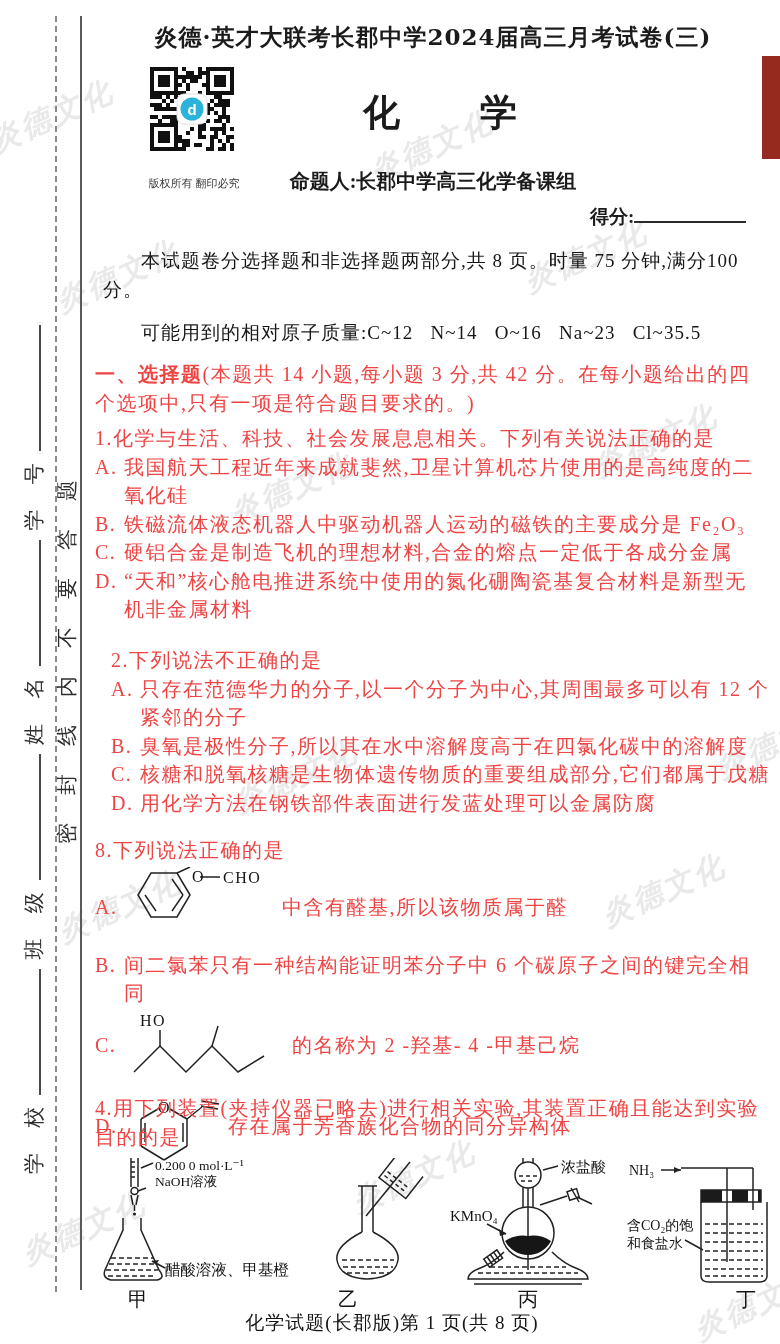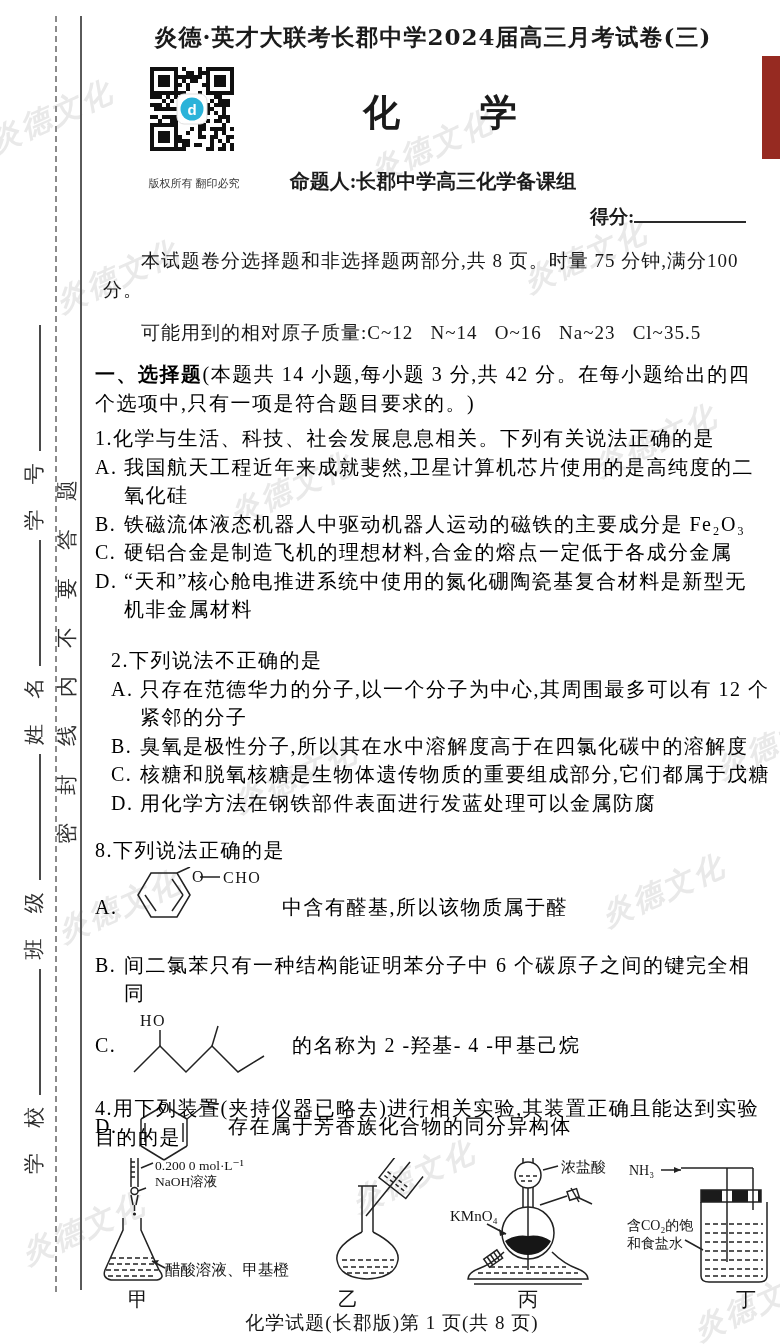--- a/index.html
+++ b/index.html
@@ -32,21 +32,21 @@
       font-size:37px;font-weight:bold;letter-spacing:2px;}
   .setter{position:absolute;left:92px;top:168px;width:682px;text-align:center;
       font-size:20px;font-weight:bold;}
   .score-row{position:absolute;left:590px;top:202px;width:185px;font-size:19px;font-weight:bold;}
   .score-row .blank{display:inline-block;width:112px;border-bottom:2px solid #2a2a2a;height:1em;}
   
   .txt{position:absolute;left:103px;width:670px;font-size:19px;line-height:29px;
       letter-spacing:1px;color:#171717;}
   .indent{text-indent:2em;}
   .q{position:absolute;left:95px;width:670px;font-size:20px;line-height:28.5px;
-      letter-spacing:1.5px;color:#000000;}
+      letter-spacing:1.5px;color:#ef4444;}
   .opt{position:relative;padding-left:29px;}
   .opt .lbl{position:absolute;left:0;top:0;}
   .optrow{display:flex;align-items:center;padding-left:0;margin:2px 0;}
   .optrow .lbl{width:29px;flex:0 0 29px;}
   .bold{font-weight:bold;}
   
   .apparatus{position:absolute;left:95px;top:1158px;width:682px;height:134px;}
   .apparatus svg{position:absolute;top:0;}
   .app-label{position:absolute;font-size:20px;color:#141414;top:1286px;}
   .chem{stroke:#222;stroke-width:1.5;fill:none;}

